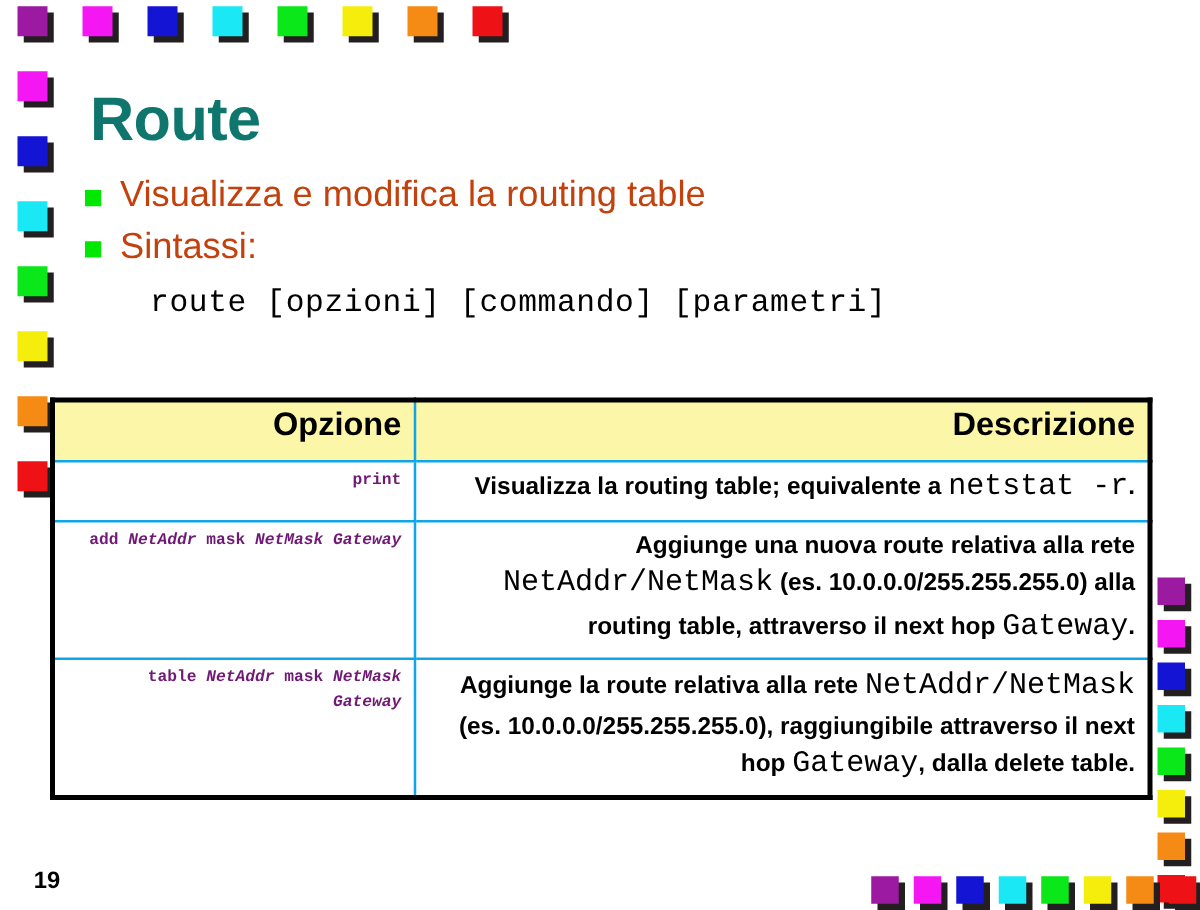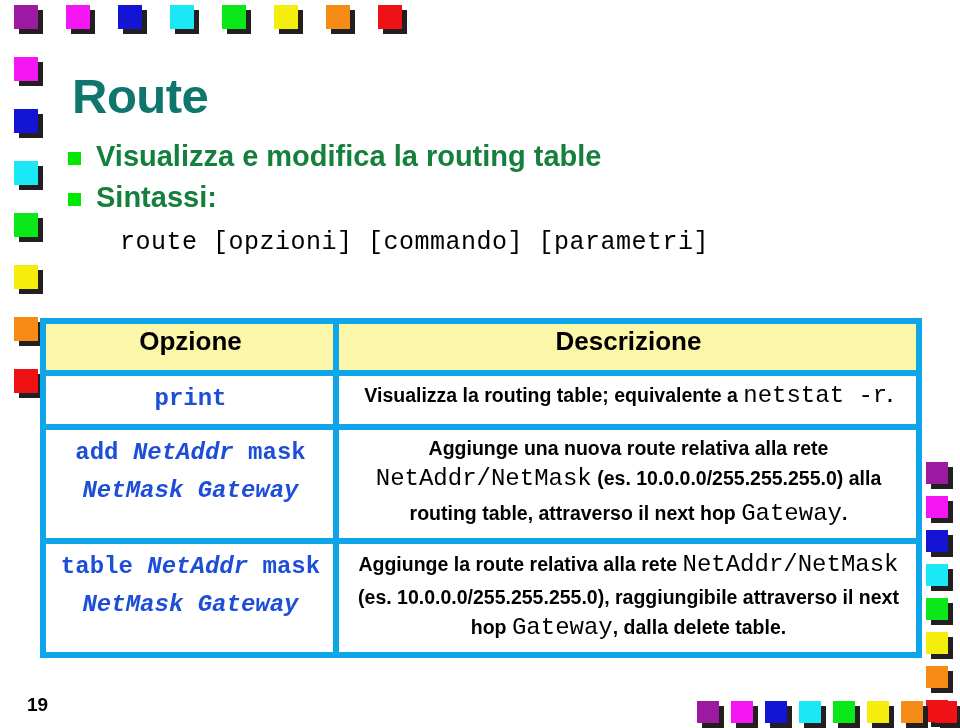--- a/index.html
+++ b/index.html
@@ -54,22 +54,22 @@
     width: 13px;
     height: 13px;
     background: #00e800;
     margin-right: 15px;
     flex: 0 0 auto;
     position: relative;
     top: 2px;
   }
   .bullet-text {
     font-size: 29px;
-    font-weight: bold;
-    color: #15803d;
+    font-weight: normal;
+    color: #c2410c;
     line-height: 1.1;
     white-space: nowrap;
   }
   #bullet-1 { left: 68px; top: 141px; }
   #bullet-2 { left: 68px; top: 182px; align-items: center; }
 
   #syntax-line {
     position: absolute;
     left: 120px;
     top: 228px;
@@ -85,41 +85,41 @@
   #options-table {
     position: absolute;
     left: 40px;
     top: 318px;
     width: 882px;
     border-collapse: collapse;
     table-layout: fixed;
     border: 4px solid #000000;
   }
   #options-table td, #options-table th {
-    border: 6px solid #0ea5e9;
+    border: 2px solid #0ea5e9;
     padding: 4px 10px 6px 12px;
     vertical-align: top;
-    text-align: center;
+    text-align: right;
   }
   #options-table thead th {
     background: #fcf6a8;
     font-size: 26px;
     font-weight: bold;
     color: #000000;
     padding-top: 2px;
     padding-bottom: 4px;
     height: 40px;
   }
   .col-opt { width: 265px; }
 
   .cell-opt {
     font-family: "Liberation Mono", monospace;
-    font-size: 24px;
-    font-weight: bold;
-    color: #1d4ed8;
+    font-size: 13px;
+    font-weight: bold;
+    color: #701a75;
     line-height: 1.58;
     letter-spacing: 0px;
   }
   .cell-opt i { font-style: italic; }
 
   .cell-desc {
     font-size: 19.5px;
     font-weight: bold;
     color: #000000;
     line-height: 1.45;

